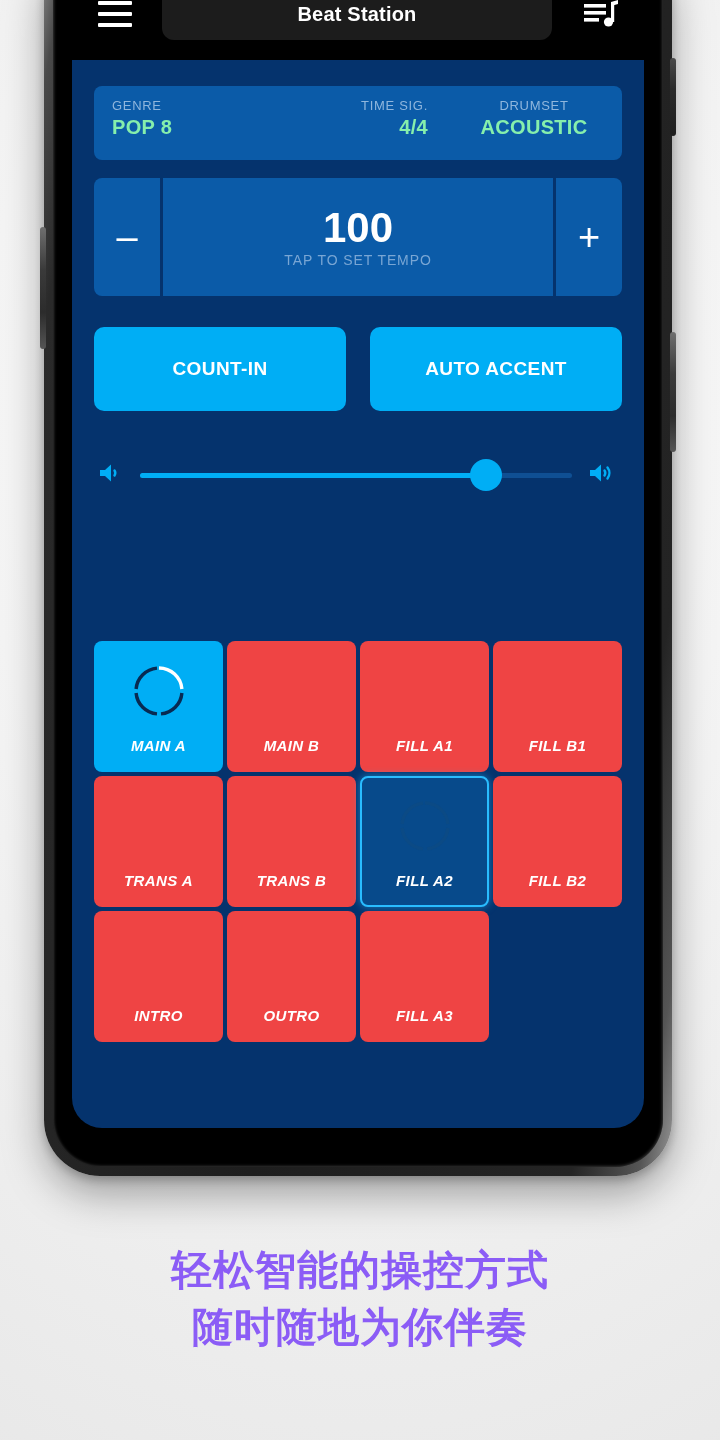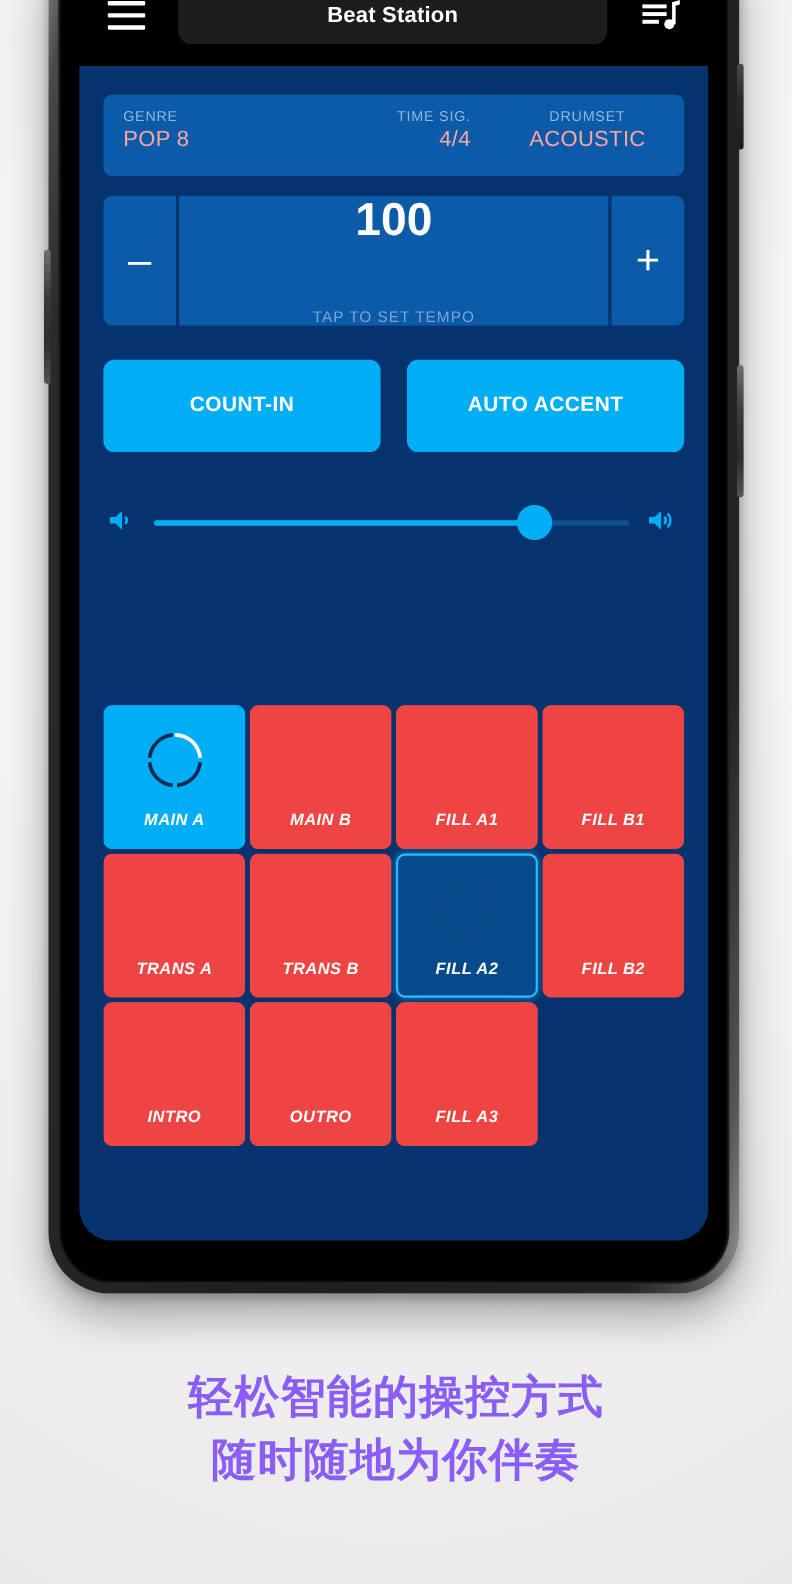--- a/index.html
+++ b/index.html
@@ -161,23 +161,23 @@
   .info-field { display: flex; flex-direction: column; }
   .info-field.right { align-items: flex-end; }
   .info-field.center { align-items: center; }
   .info-label {
     color: #8fb6dd;
     font-size: 13px;
     letter-spacing: 0.7px;
     margin-bottom: 3px;
   }
   .info-value {
-    color: #fca5a5;
+    color: #86efac;
     font-size: 20px;
-    font-weight: normal;
+    font-weight: bold;
     letter-spacing: 0.3px;
   }
 
   
   .tempo-row {
     display: flex;
     gap: 3px;
     margin-bottom: 20px;
   }
   .tempo-btn {
@@ -195,21 +195,21 @@
   }
   .tempo-btn.minus { border-radius: 8px 0 0 8px; }
   .tempo-btn.plus  { border-radius: 0 8px 8px 0; }
   .tempo-display {
     flex: 1 1 auto;
     background: #0b5ba8;
     height: 118px;
     display: flex;
     flex-direction: column;
     align-items: center;
-    justify-content: space-between;
+    justify-content: center;
     cursor: pointer;
   }
   .tempo-value {
     color: #ffffff;
     font-size: 42px;
     font-weight: bold;
     line-height: 1.05;
   }
   .tempo-hint {
     color: #79a6d4;

